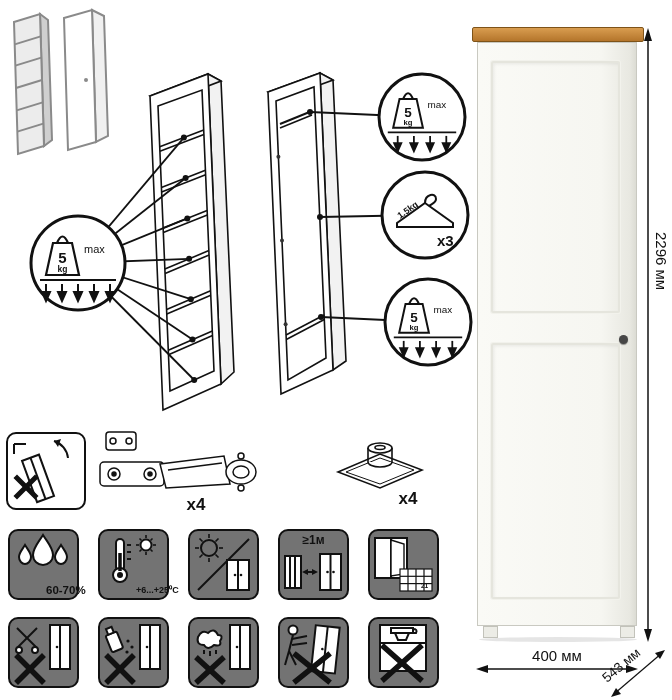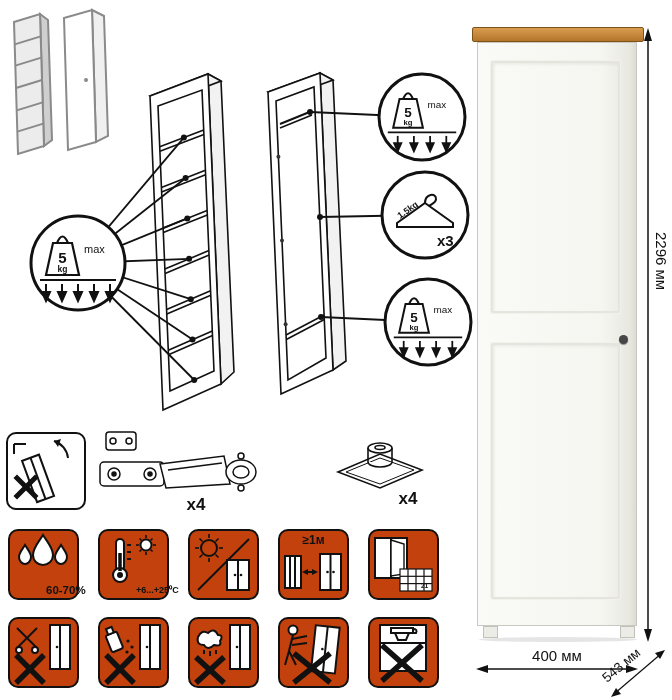--- a/index.html
+++ b/index.html
@@ -28,21 +28,21 @@
   .p1{top:18px;height:252px;}
   .p2{top:300px;height:256px;}
   .w-knob{position:absolute;right:8px;top:292px;width:9px;height:9px;border-radius:50%;
           background:#474747;box-shadow:0 1px 1px rgba(0,0,0,.4);}
   .w-leg{position:absolute;top:626px;width:15px;height:12px;box-sizing:border-box;
          background:#ecece6;border:1px solid #c2c2ba;}
   .w-shadow{position:absolute;left:479px;top:637px;width:158px;height:5px;border-radius:50%;
             background:rgba(0,0,0,.10);}
 
   
-  .icon-box{position:absolute;width:67px;height:67px;background:#c2410c;border:2.5px solid #111;
+  .icon-box{position:absolute;width:67px;height:67px;background:#737373;border:2.5px solid #111;
             border-radius:10px;box-sizing:content-box;}
   .icon-box .art{position:absolute;left:0;top:0;}
   .lbl{position:absolute;left:0;right:0;bottom:2px;text-align:center;font-weight:bold;
        font-size:11.5px;color:#111;white-space:nowrap;padding-left:36px;}
   .lbl-sm{font-size:9px;}
   .lbl-top{position:absolute;left:0;right:0;top:2px;text-align:center;font-weight:bold;
            font-size:12px;color:#111;}
   .vent-day{position:absolute;left:51px;top:51px;font-size:6.5px;font-weight:bold;color:#111;}
   .tip-box{position:absolute;left:6px;top:432px;width:80px;height:78px;background:#fff;
            border:2.5px solid #111;border-radius:10px;box-sizing:border-box;}

